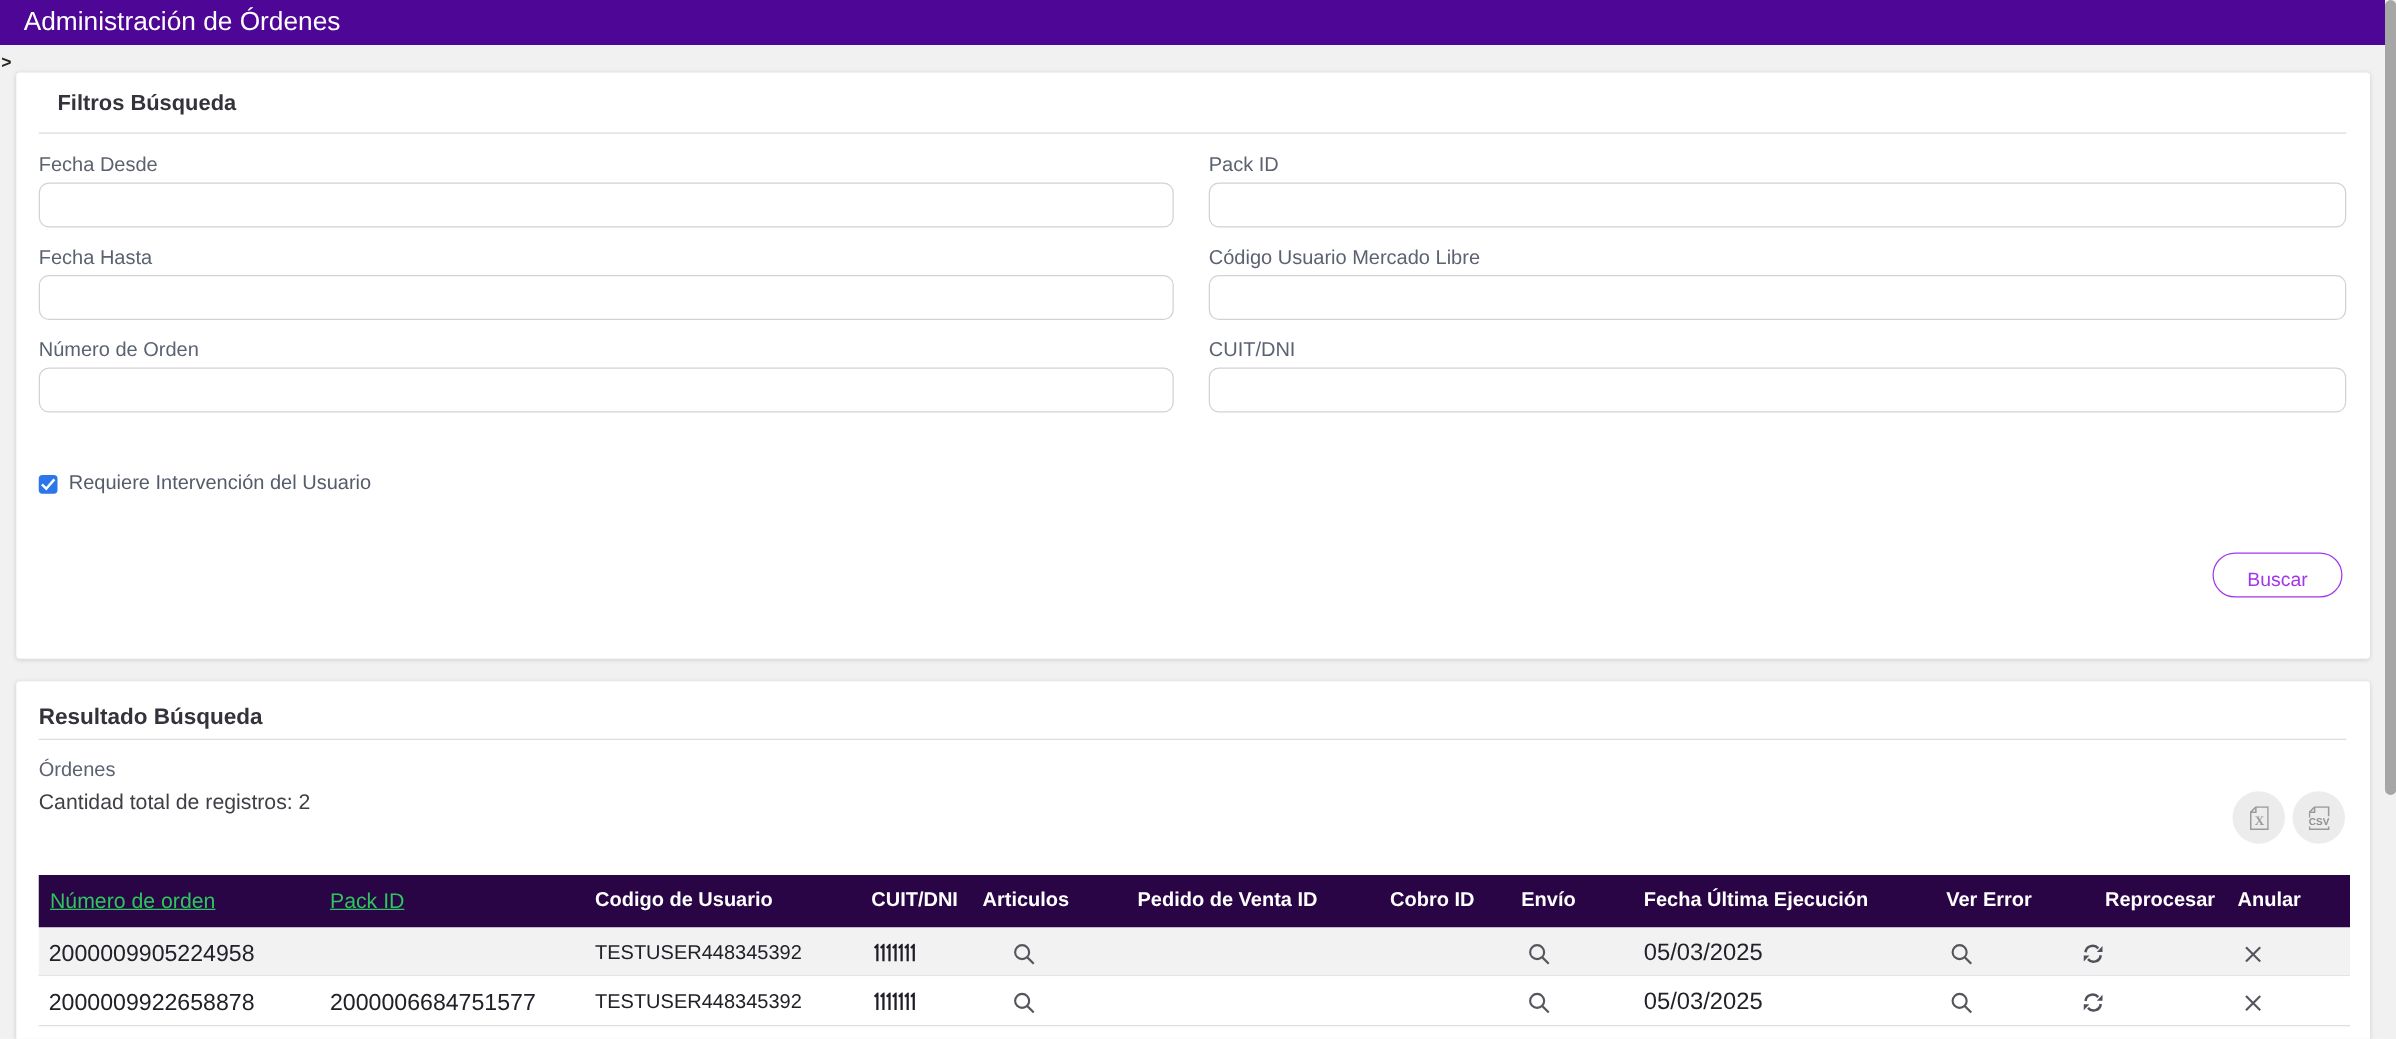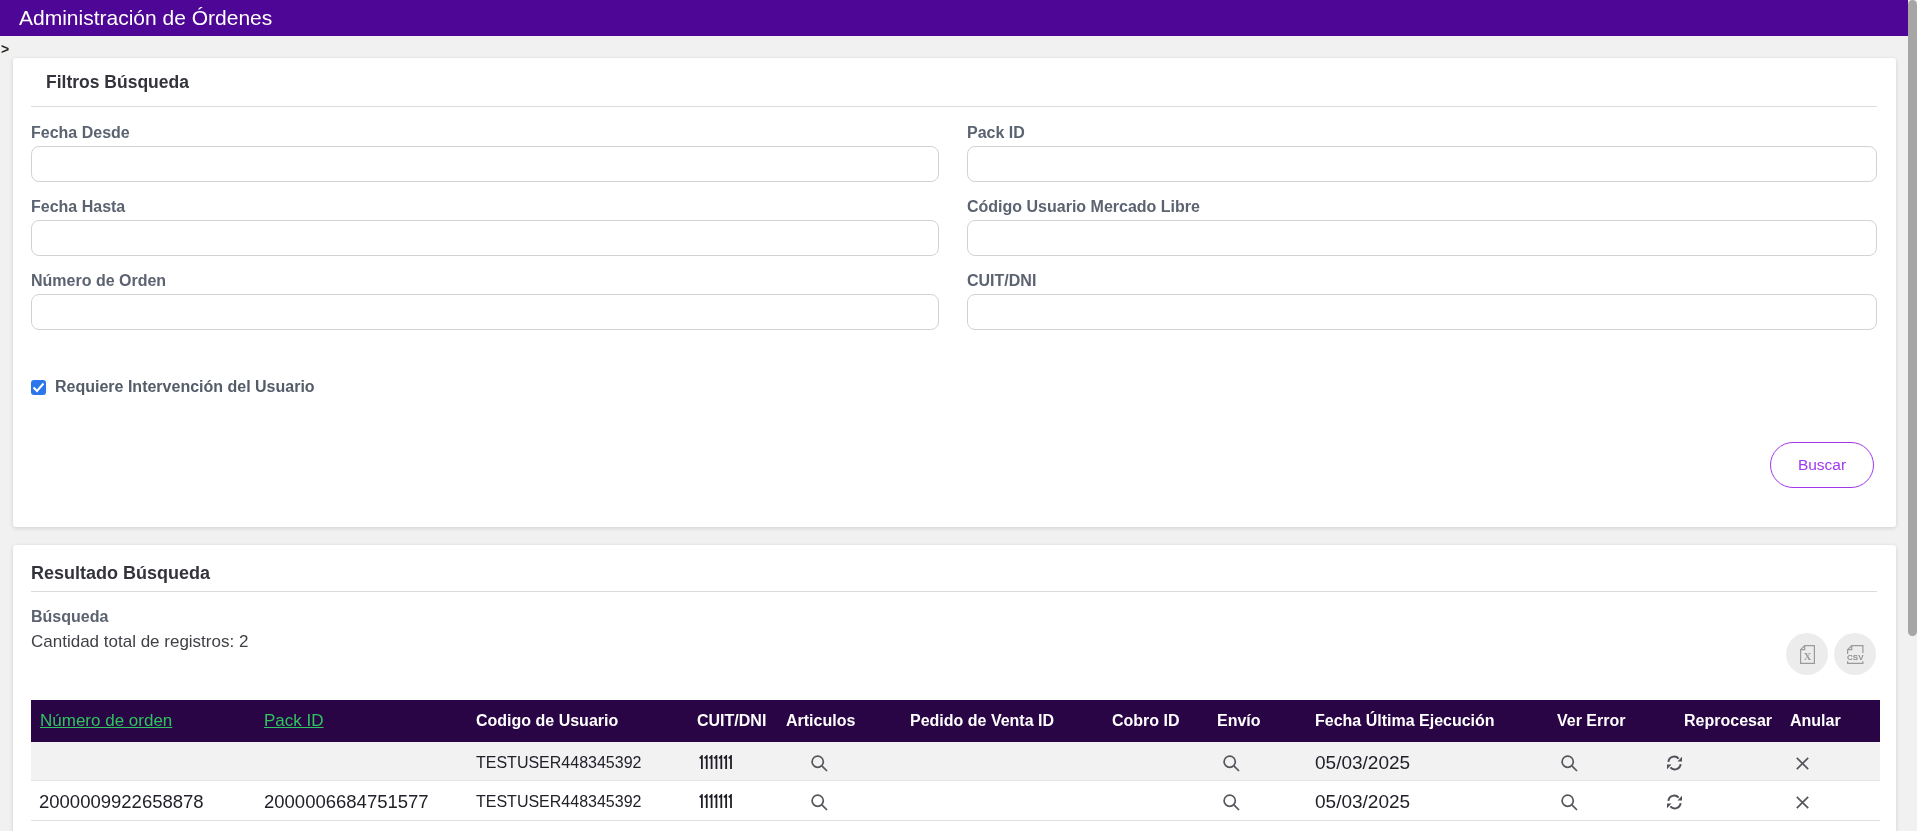--- a/index.html
+++ b/index.html
@@ -7,23 +7,23 @@
 html,body { width:1917px; height:831px; overflow:hidden; background:#f1f1f2; font-family:"Liberation Sans",sans-serif; position:relative; }
 .abs { position:absolute; }
 .topbar { left:0; top:0; width:1908px; height:36px; background:#4d0695; }
 .topbar span { position:absolute; left:19px; top:6px; color:#fff; font-size:21px;text-align:right; }
 .chev { left:1px; top:41px; color:#2a261f; font-size:14px; font-weight:bold; }
 .card { background:#fff; border-radius:3px; box-shadow:0 1px 4px rgba(0,0,0,0.14); }
 #card1 { left:13px; top:58px; width:1883px; height:469px; }
 #card2 { left:13px; top:545px; width:1883px; height:600px; }
 .cardtitle { font-size:17.5px; font-weight:bold; color:#33333c; }
 .hr { height:1px; background:#dcdce0; }
-.lbl { font-size:16px; font-weight:bold; color:#5b6270; }
+.lbl { font-size:16px; font-weight:normal; color:#5b6270; }
 .inp { border:1px solid #d2d2d6; border-radius:8px; background:#fff; height:36px; }
-.btn-buscar { left:1770px; top:442px; width:104px; height:46px; border:1px solid #a137ec; border-radius:23px; color:#a137ec; font-size:15.5px; text-align:center; line-height:44px; background:#fff; }
+.btn-buscar { left:1770px; top:442px; width:104px; height:36px; border:1px solid #a137ec; border-radius:23px; color:#a137ec; font-size:15.5px; text-align:center; line-height:44px; background:#fff; }
 .cbx { left:31px; top:380px; width:15px; height:15px; background:#2b76ea; border-radius:3px; }
 .cbx svg { position:absolute; left:1px; top:2px; }
 .txt { color:#3f3f46; font-size:17px; }
 .circbtn { width:42px; height:42px; border-radius:50%; background:#ececec; }
 
 #thead { left:31px; top:700px; width:1849px; height:42px; background:#2a0545; }
 .th { position:absolute; top:0; height:42px; line-height:42px; color:#fff; font-size:16px; font-weight:bold; white-space:nowrap; }
 .th.green { color:#2ec45e; text-decoration:underline; font-weight:normal; font-size:17px; }
 .row { left:31px; width:1849px; height:39px; }
 #row1 { top:742px; background:#f2f2f3; border-bottom:1px solid #e4e4e6; }
@@ -64,21 +64,21 @@
       <path d="M1.5 5.5 L5 9 L11.5 1.5" stroke="#fff" stroke-width="2" fill="none"></path>
     </svg>
   </div>
 <div class="abs lbl" style="left:55px; top:378px; color:#545b69;">Requiere Intervención del Usuario</div>
 
 <div class="abs btn-buscar">Buscar</div>
 
 <div class="abs card" id="card2"></div>
 <div class="abs cardtitle" style="left:31px; top:563px; font-size:18px;">Resultado Búsqueda</div>
 <div class="abs hr" style="left:31px; top:591px; width:1846px;"></div>
-<div class="abs lbl" style="left:31px; top:608px;">Búsqueda</div>
+<div class="abs lbl" style="left:31px; top:608px;">Órdenes</div>
 <div class="abs txt" style="left:31px; top:632px;">Cantidad total de registros: 2</div>
 
 <div class="abs circbtn" style="left:1786px; top:633px;">
 <svg style="position:absolute; left:14px; top:12px;" width="15" height="19" viewBox="0 0 15 19">
 <path d="M4.7 0.6 L14.4 0.6 L14.4 18.4 L0.6 18.4 L0.6 4.7 Z" fill="none" stroke="#9a9a9a" stroke-width="1.2"></path>
 <path d="M4.7 0.6 L4.7 4.7 L0.6 4.7" fill="none" stroke="#9a9a9a" stroke-width="1.2"></path>
 <text x="7.6" y="15.2" font-size="10.5" text-anchor="middle" font-family="Liberation Serif" font-weight="bold" fill="#9a9a9a">X</text>
 </svg>
 </div>
 <div class="abs circbtn" style="left:1834px; top:633px;">
@@ -99,20 +99,21 @@
   <span class="th" style="left:879px;">Pedido de Venta ID</span>
   <span class="th" style="left:1081px;">Cobro ID</span>
   <span class="th" style="left:1186px;">Envío</span>
   <span class="th" style="left:1284px;">Fecha Última Ejecución</span>
   <span class="th" style="left:1526px;">Ver Error</span>
   <span class="th" style="left:1629px;margin-left:24px;">Reprocesar</span>
   <span class="th" style="left:1759px;">Anular</span>
 </div>
 
 <div class="abs row" id="row1">
+  <span class="td" style="left:8px;">2000009905224958</span>
   <span class="td" style="left:445px; font-size:16px;">TESTUSER448345392</span>
   <svg class="mag" style="left:668px; top:13px;" width="35" height="15" viewBox="0 0 35 15">
       <g stroke="#1e1e26" stroke-width="1.8" fill="none">
 <path d="M2.9 14 L2.9 1.2 L0.7 3.4"></path>
         <path d="M7.75 14 L7.75 1.2 L5.55 3.4"></path>
         <path d="M12.6 14 L12.6 1.2 L10.4 3.4"></path>
         <path d="M17.45 14 L17.45 1.2 L15.25 3.4"></path>
         <path d="M22.3 14 L22.3 1.2 L20.1 3.4"></path>
         <path d="M27.15 14 L27.15 1.2 L24.95 3.4"></path>
         <path d="M32 14 L32 1.2 L29.8 3.4"></path>

